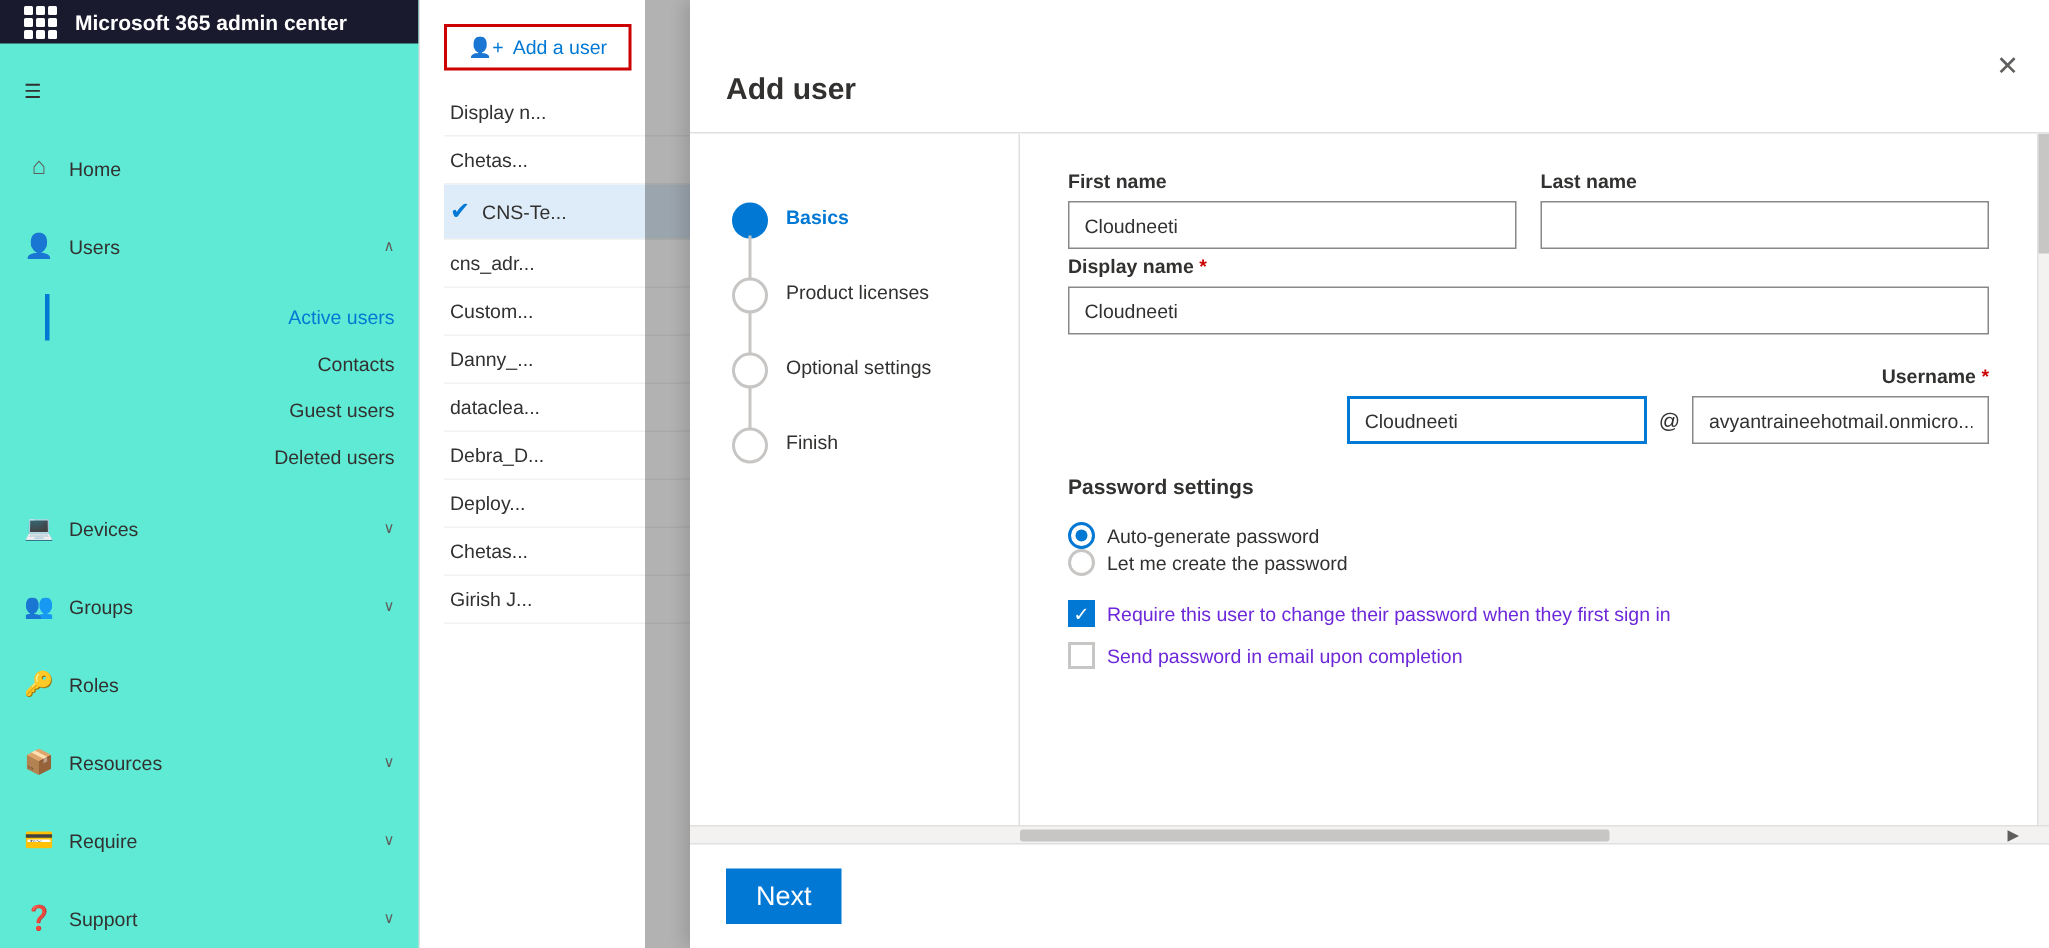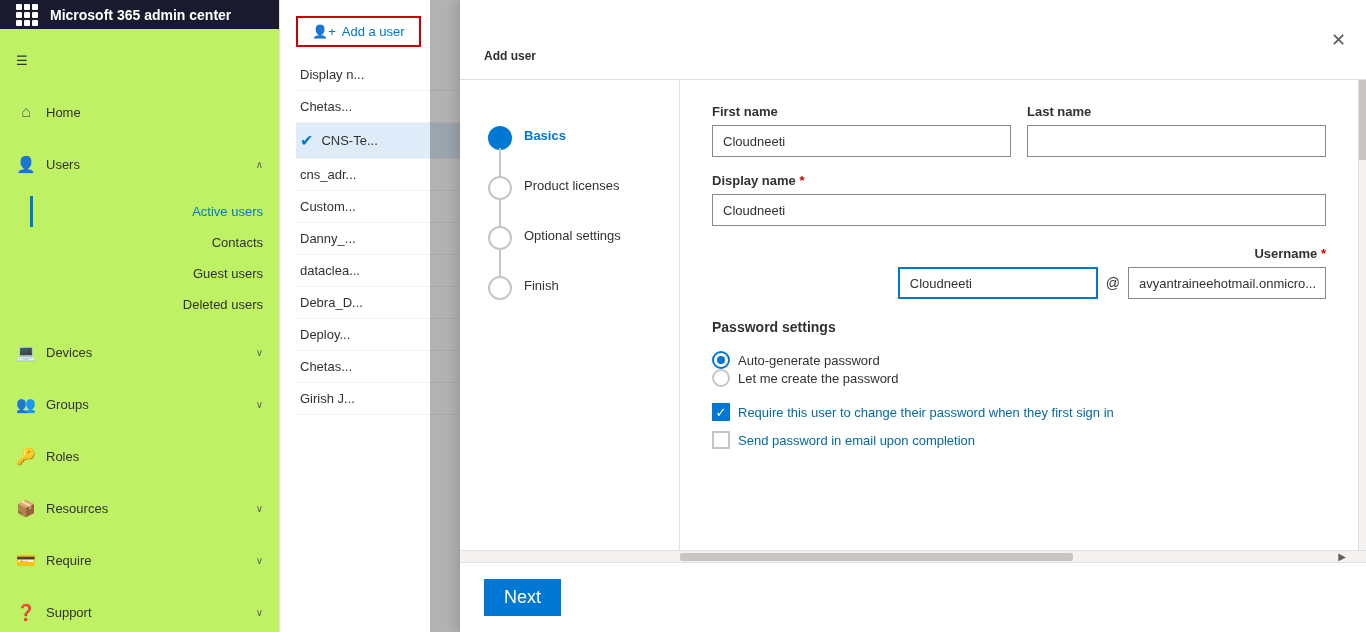--- a/index.html
+++ b/index.html
@@ -2,21 +2,21 @@
 <html><head>
   <meta charset="utf-8">
   <style>
     * { margin: 0; padding: 0; box-sizing: border-box; }
     body { font-family: 'Segoe UI', Arial, sans-serif; font-size: 13px; background: #f3f2f1; display: flex; height: 632px; overflow: hidden; }
 
     
     .sidebar {
       width: 280px;
       min-width: 280px;
-      background: #bef264;
+      background: #5eead4;
       border-right: 1px solid #e0e0e0;
       display: flex;
       flex-direction: column;
       height: 100%;
       overflow-y: auto;
       gap: 12px;
     }
     .sidebar-header {
       background: #1a1a2e;
       color: #fff;
@@ -94,21 +94,21 @@
       flex-direction: column;
       box-shadow: -4px 0 12px rgba(0,0,0,0.15);
     }
     .panel-header {
       padding: 16px 24px;
       border-bottom: 1px solid #e0e0e0;
       display: flex;
       align-items: center;
       justify-content: space-between;
     }
-    .panel-title { font-size: 12px; font-weight: 600; color: #323130; margin-top: 33px; }
+    .panel-title { font-size: 20px; font-weight: 600; color: #323130; margin-top: 33px; }
     .panel-close { cursor: pointer; font-size: 18px; color: #605e5c; background: none; border: none; }
 
     .panel-body {
       display: flex;
       flex: 1;
       overflow: hidden;
     }
 
     
     .wizard-steps {
@@ -160,21 +160,21 @@
       border-left: 1px solid #e0e0e0;
       position: relative;
     }
     .scrollbar-v .thumb {
       position: absolute;
       top: 0; right: 0; left: 0;
       height: 80px;
       background: #c8c6c4;
     }
 
-    .form-row { display: flex; gap: 16px; margin-bottom: 16px; }
+    .form-row { display: flex; gap: 16px; margin-bottom: 4px; }
     .form-group { display: flex; flex-direction: column; gap: 6px; flex: 1; }
     .form-label { font-size: 13px; font-weight: 600; color: #323130; }
     .form-input {
       border: 1px solid #8a8886;
       padding: 6px 10px;
       font-size: 13px;
       color: #323130;
       outline: none;
       height: 32px;
     }
@@ -198,21 +198,21 @@
     .radio-label { font-size: 13px; color: #323130; }
 
     .checkbox-group { display: flex; flex-direction: column; gap: 10px; }
     .checkbox-item { display: flex; align-items: center; gap: 8px; cursor: pointer; }
     .checkbox-box {
       width: 18px; height: 18px; border: 2px solid #c8c6c4;
       display: flex; align-items: center; justify-content: center; flex-shrink: 0;
       background: #fff;
     }
     .checkbox-box.checked { background: #0078d4; border-color: #0078d4; color: #fff; }
-    .checkbox-label { font-size: 13px; color: #0369a1; }
+    .checkbox-label { font-size: 13px; color: #6d28d9; }
 
     .panel-footer {
       padding: 16px 24px;
       border-top: 1px solid #e0e0e0;
       display: flex;
       align-items: center;
     }
     .btn-next {
       background: #0078d4;
       color: #fff;

